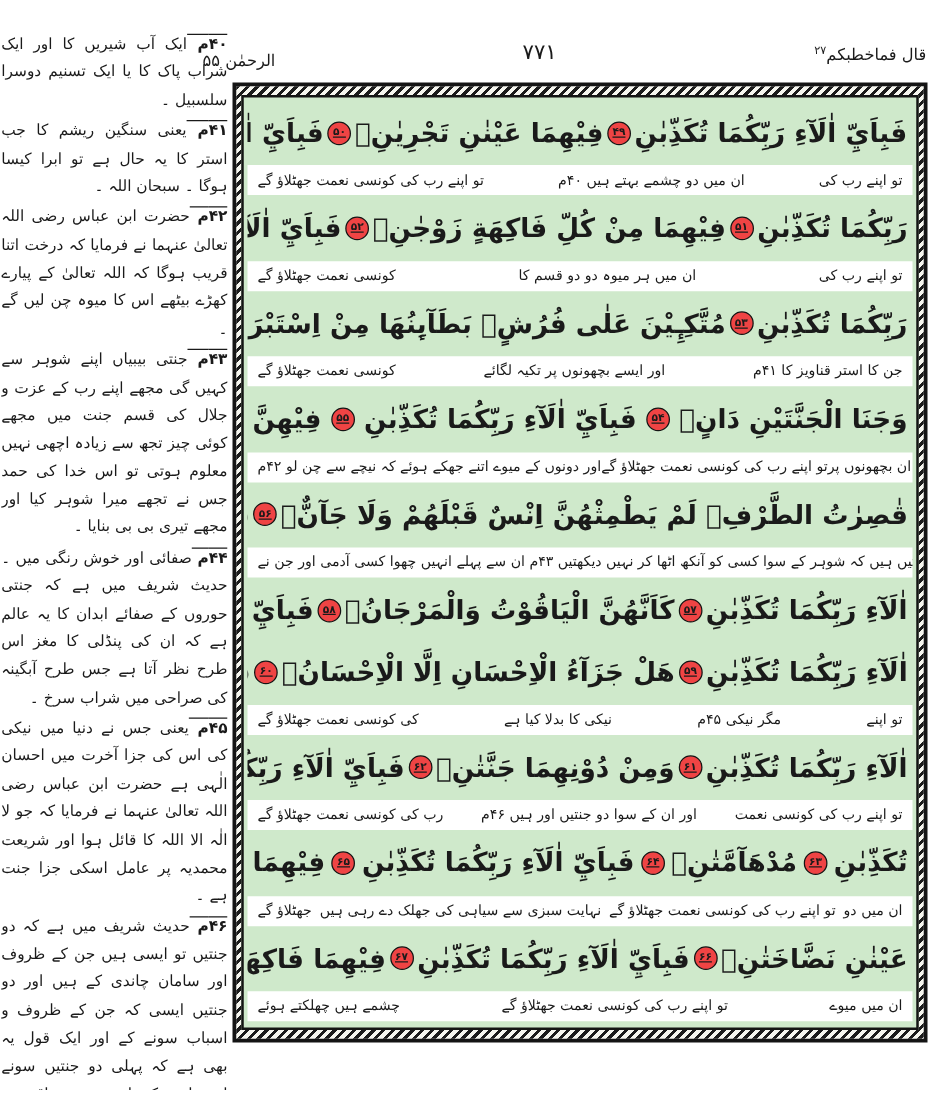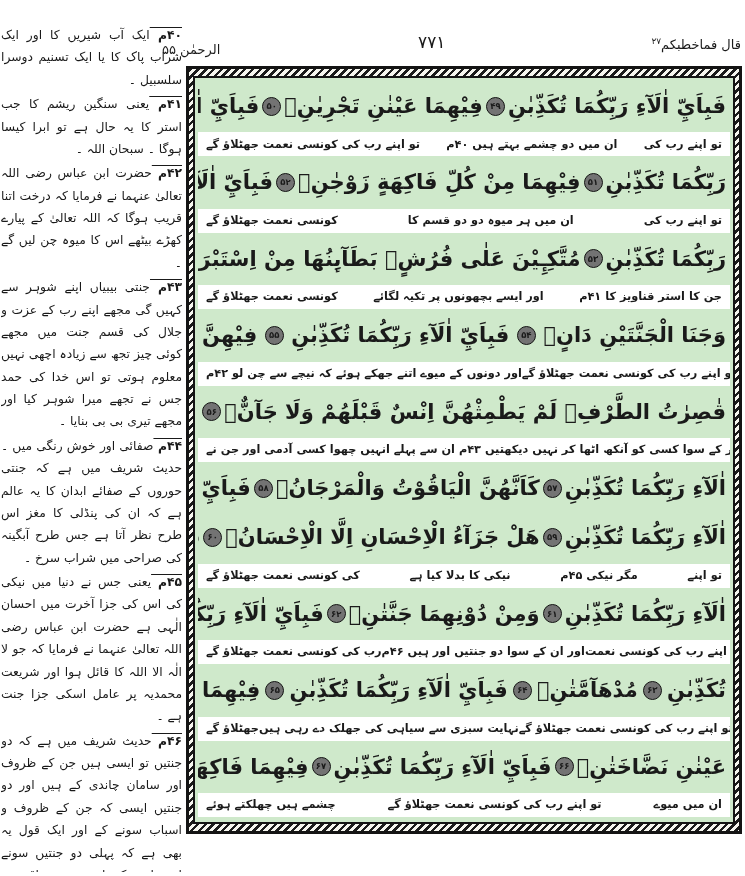--- a/index.html
+++ b/index.html
@@ -62,30 +62,31 @@
     font-weight:bold;font-size:21px;line-height:1.35;
     white-space:nowrap;overflow:hidden;
   }
   .ar-seg{display:inline-block;}
   .medallion{
     flex:0 0 auto;
     display:inline-flex;align-items:center;justify-content:center;
     width:17px;height:17px;margin:0 3px;
     border:1.6px solid #141414;border-radius:50%;
     font-size:8.5px;font-weight:bold;line-height:1;
-    background:#737373;
+    background:#ef4444;
+    text-decoration:underline;
   }
   .urdu-row{
     direction:ltr;
     background:#ffffff;
     display:flex;align-items:center;justify-content:space-between;
     height:24px;
     padding:0 8px;
     font-size:11.3px;line-height:1;
-    white-space:nowrap;overflow:hidden;font-weight:bold;
+    white-space:nowrap;overflow:hidden;
   }
   .ur-seg{direction:rtl;unicode-bidi:isolate;}
 </style>
 </head>
 <body>
 
 <div class="page">
 
   <div class="hdr-juz">
     <span>قال فماخطبكم</span><sup>۲۷</sup>

